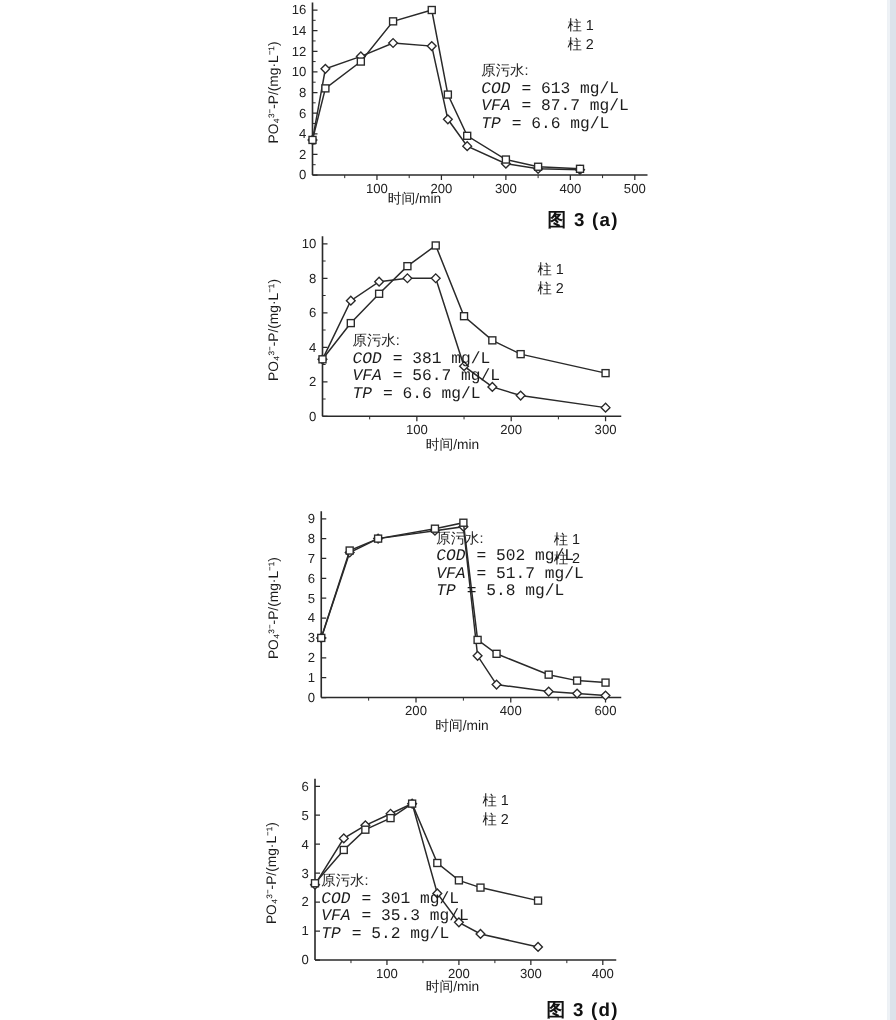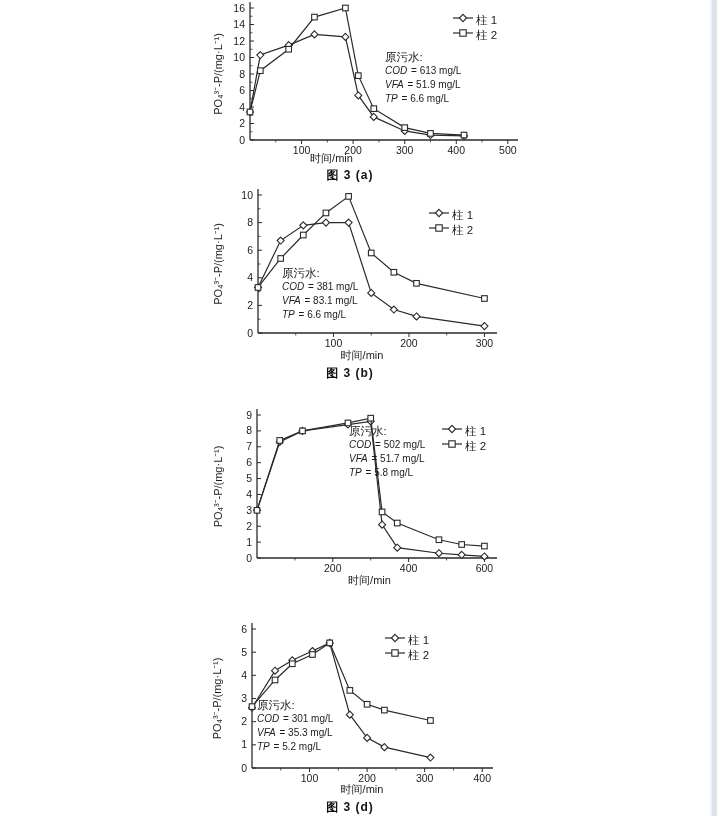--- a/index.html
+++ b/index.html
@@ -15,29 +15,29 @@
   }
   .fig{position:absolute;width:336px;margin:0;}
   #fig-a{left:205px;top:0;}
   #fig-b{left:205px;top:188px;}
   #fig-c{left:205px;top:408px;}
   #fig-d{left:205px;top:622px;}
   svg.plot{display:block;}
   .tick{font:10.5px "Liberation Sans",sans-serif;fill:#222;}
   .axlabel{font:11px "Liberation Sans",sans-serif;fill:#1c1c1c;}
   .cap{
-    margin-top:1px;text-align:center;font-weight:bold;font-size:12px;
+    margin-top:1px;text-align:right;font-weight:bold;font-size:15px;
     letter-spacing:1px;padding-right:46px;color:#111;
   }
   .annot{position:absolute;font-size:11px;line-height:14px;}
   .annot-title{font-size:11.5px;}
-  .annot-line{font-family:Liberation Sans, sans-serif;font-size:10px;}
+  .annot-line{font-family:Liberation Mono, monospace;font-size:13px;}
   .annot-line .sym{font-style:italic;margin-right:1px;}
   .legend{position:absolute;}
-  .legend-item{display:flex;height:15px;}
+  .legend-item{display:flex;align-items:center;height:15px;flex-direction:column;}
   .legend-item .ll{font-size:11.5px;margin-left:2px;white-space:nowrap;}
   .lm line{stroke:#2a2a2a;stroke-width:1.2;}
   .lm path,.lm rect{fill:#fff;stroke:#2a2a2a;stroke-width:1.1;}
 </style>
 </head>
 <body>
 
 <div class="scroll-edge"></div>
 
 <figure class="fig" id="fig-a">
@@ -106,21 +106,21 @@
       <rect x="137.60196078431372" y="5.2" width="5.6" height="5.6" fill="#fff" stroke="#2a2a2a" stroke-width="1.1"></rect>
       <rect x="150.4941176470588" y="72.85000000000001" width="5.6" height="5.6" fill="#fff" stroke="#2a2a2a" stroke-width="1.1"></rect>
       <rect x="165.96470588235292" y="105.85000000000001" width="5.6" height="5.6" fill="#fff" stroke="#2a2a2a" stroke-width="1.1"></rect>
       <rect x="196.90588235294118" y="124.825" width="5.6" height="5.6" fill="#fff" stroke="#2a2a2a" stroke-width="1.1"></rect>
       <rect x="222.69019607843137" y="130.6" width="5.6" height="5.6" fill="#fff" stroke="#2a2a2a" stroke-width="1.1"></rect>
       <rect x="256.2098039215686" y="132.25" width="5.6" height="5.6" fill="#fff" stroke="#2a2a2a" stroke-width="1.1"></rect>
     </svg>
   <div class="annot" style="left:180px;top:50px">
     <div class="annot-title">原污水:</div>
     <div class="annot-line"><i class="sym">COD</i><span> = 613 mg/L</span></div>
-    <div class="annot-line"><i class="sym">VFA</i><span> = 51.9 mg/L</span></div>
+    <div class="annot-line"><i class="sym">VFA</i><span> = 87.7 mg/L</span></div>
     <div class="annot-line"><i class="sym">TP</i><span> = 6.6 mg/L</span></div>
   </div>
   <div class="legend" style="left:247px;top:13px">
     <div class="legend-item">
       <svg class="lm" width="22" height="10">
           <line x1="1" y1="5" x2="21" y2="5"></line>
           <path d="M11 1.4 L14.6 5 L11 8.6 L7.4 5 Z"></path>
         </svg>
       <span class="ll">柱 1</span>
     </div>
@@ -184,40 +184,39 @@
       <rect x="118.13548387096775" y="22.14000000000001" width="5.6" height="5.6" fill="#fff" stroke="#2a2a2a" stroke-width="1.1"></rect>
       <rect x="140.7806451612903" y="5.579999999999996" width="5.6" height="5.6" fill="#fff" stroke="#2a2a2a" stroke-width="1.1"></rect>
       <rect x="163.4258064516129" y="62.16000000000001" width="5.6" height="5.6" fill="#fff" stroke="#2a2a2a" stroke-width="1.1"></rect>
       <rect x="186.07096774193548" y="81.48" width="5.6" height="5.6" fill="#fff" stroke="#2a2a2a" stroke-width="1.1"></rect>
       <rect x="208.71612903225804" y="92.52" width="5.6" height="5.6" fill="#fff" stroke="#2a2a2a" stroke-width="1.1"></rect>
       <rect x="276.65161290322584" y="107.7" width="5.6" height="5.6" fill="#fff" stroke="#2a2a2a" stroke-width="1.1"></rect>
     </svg>
   <div class="annot" style="left:77px;top:78px">
     <div class="annot-title">原污水:</div>
     <div class="annot-line"><i class="sym">COD</i><span> = 381 mg/L</span></div>
-    <div class="annot-line"><i class="sym">VFA</i><span> = 83.1 mg/L</span></div>
+    <div class="annot-line"><i class="sym">VFA</i><span> = 56.7 mg/L</span></div>
     <div class="annot-line"><i class="sym">TP</i><span> = 6.6 mg/L</span></div>
   </div>
   <div class="legend" style="left:223px;top:20px">
     <div class="legend-item">
       <svg class="lm" width="22" height="10">
           <line x1="1" y1="5" x2="21" y2="5"></line>
           <path d="M11 1.4 L14.6 5 L11 8.6 L7.4 5 Z"></path>
         </svg>
       <span class="ll">柱 1</span>
     </div>
     <div class="legend-item">
       <svg class="lm" width="22" height="10">
           <line x1="1" y1="5" x2="21" y2="5"></line>
           <rect x="7.8" y="1.8" width="6.4" height="6.4"></rect>
         </svg>
       <span class="ll">柱 2</span>
     </div>
   </div>
-  <figcaption class="cap">图 3 (b)</figcaption>
 </figure>
 
 <figure class="fig" id="fig-c">
   <svg class="plot" width="336" height="181">
       <line x1="52" y1="1" x2="52" y2="150" stroke="#2a2a2a" stroke-width="1.3"></line>
       <line x1="52" y1="150" x2="292" y2="150" stroke="#2a2a2a" stroke-width="1.3"></line>
       <line x1="52" y1="150" x2="56" y2="150" stroke="#2a2a2a" stroke-width="1"></line>
       <text x="47" y="153.5" text-anchor="end" class="tick">0</text>
       <line x1="52" y1="134.11111111111111" x2="56" y2="134.11111111111111" stroke="#2a2a2a" stroke-width="1"></line>
       <text x="47" y="137.61111111111111" text-anchor="end" class="tick">1</text>

